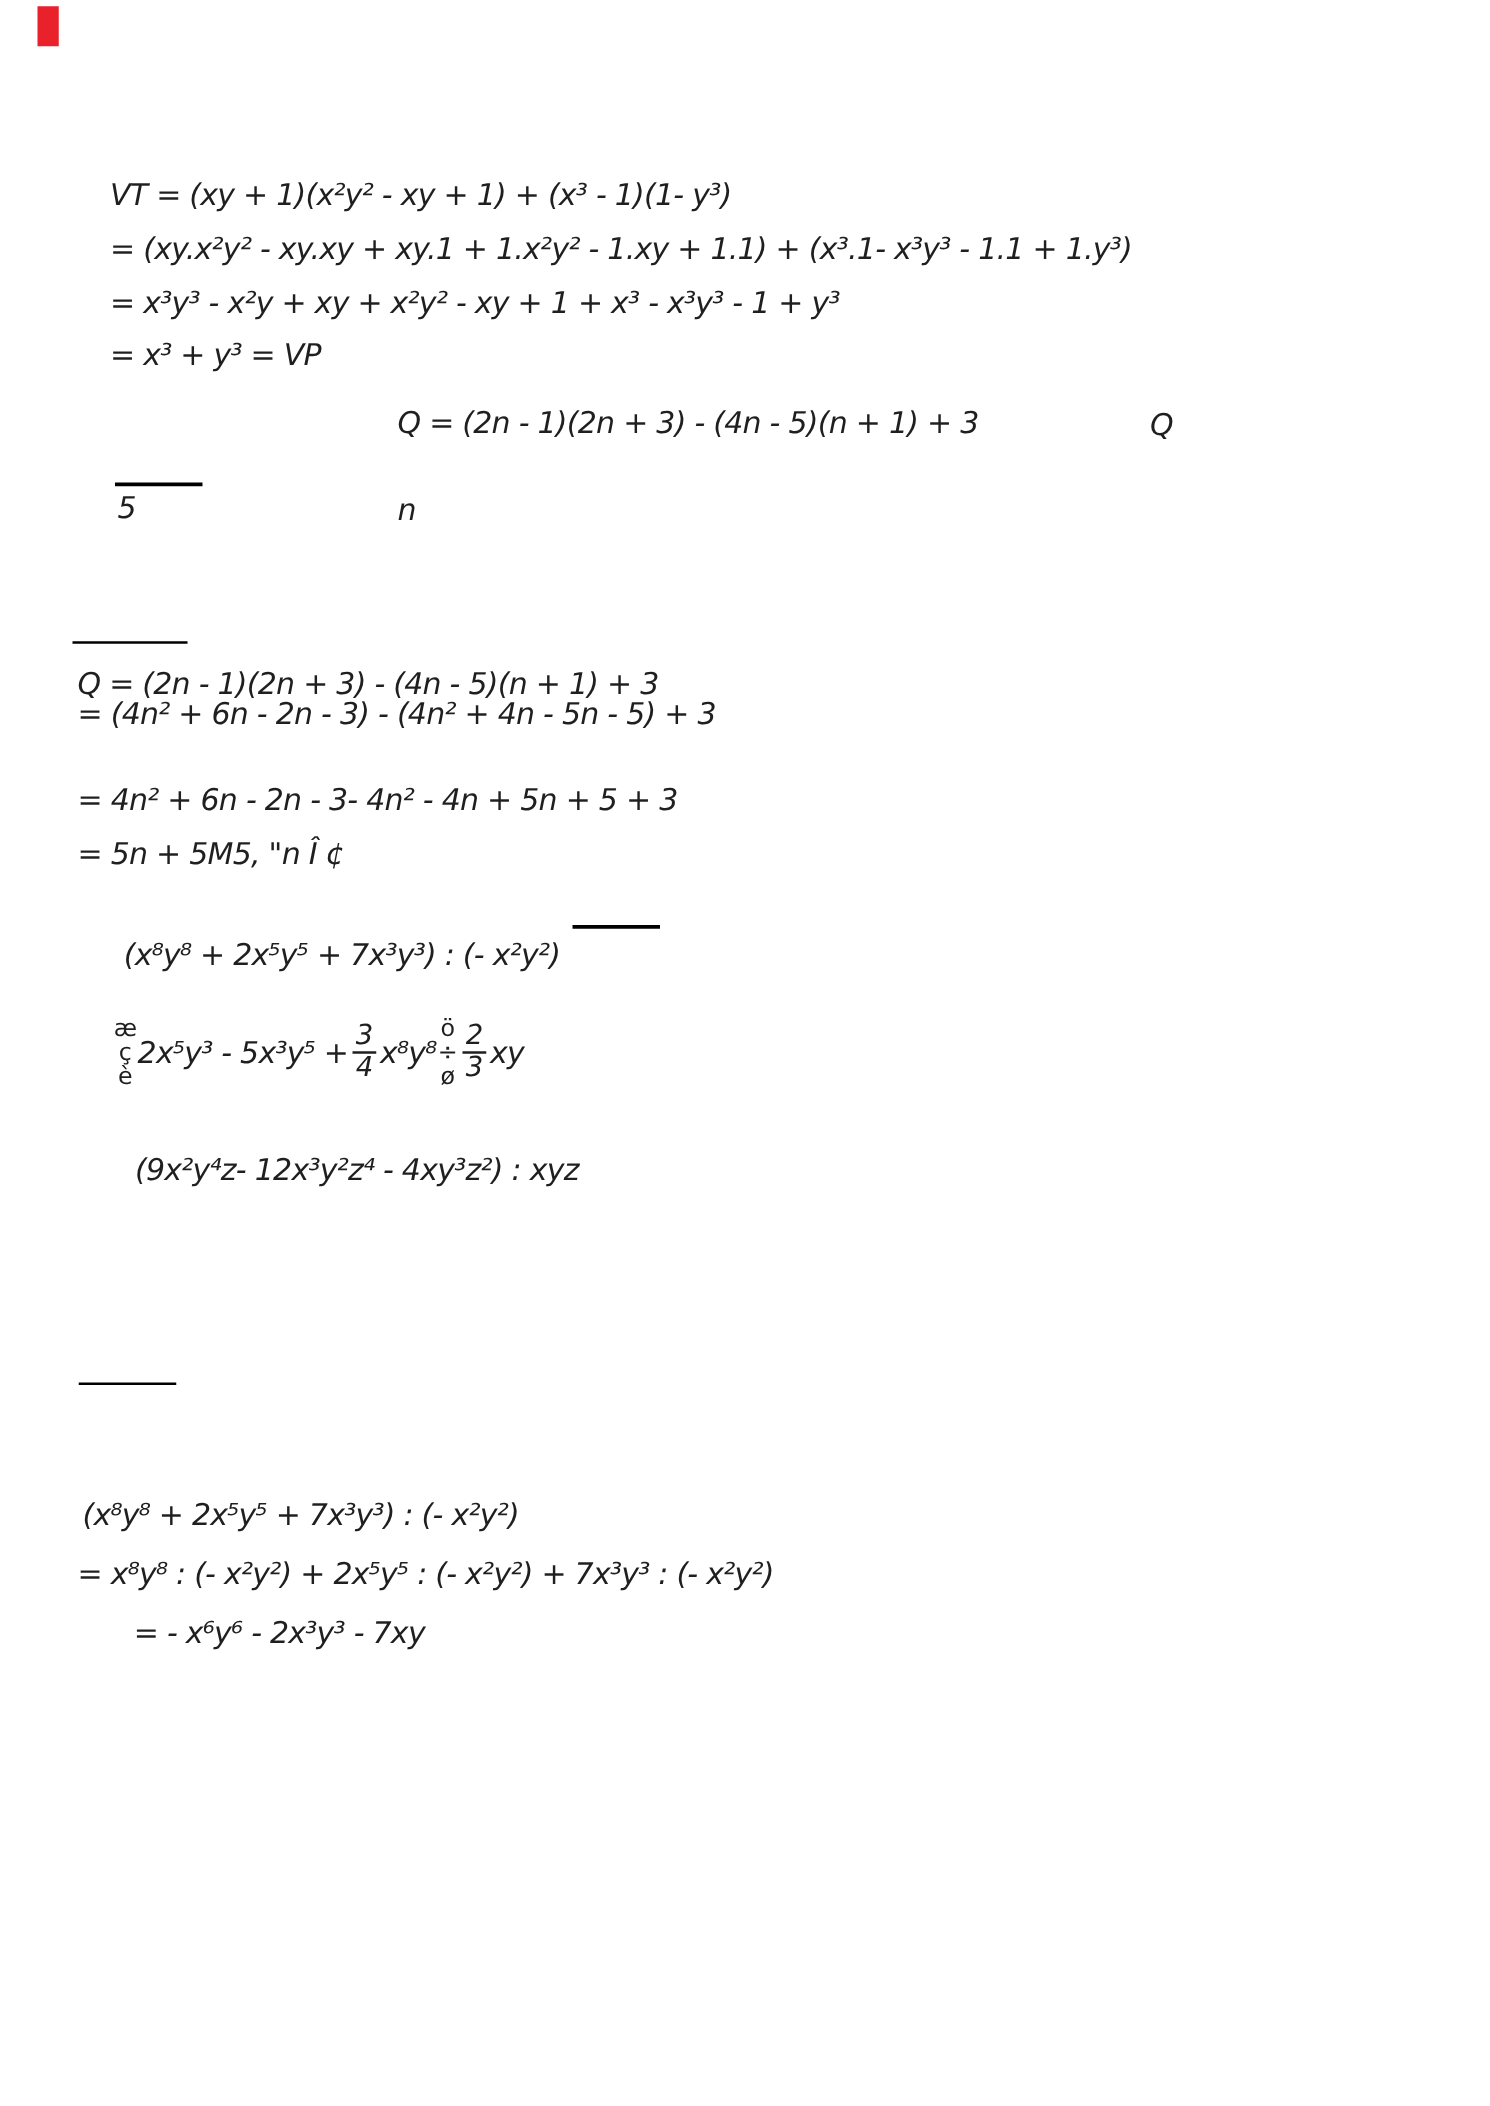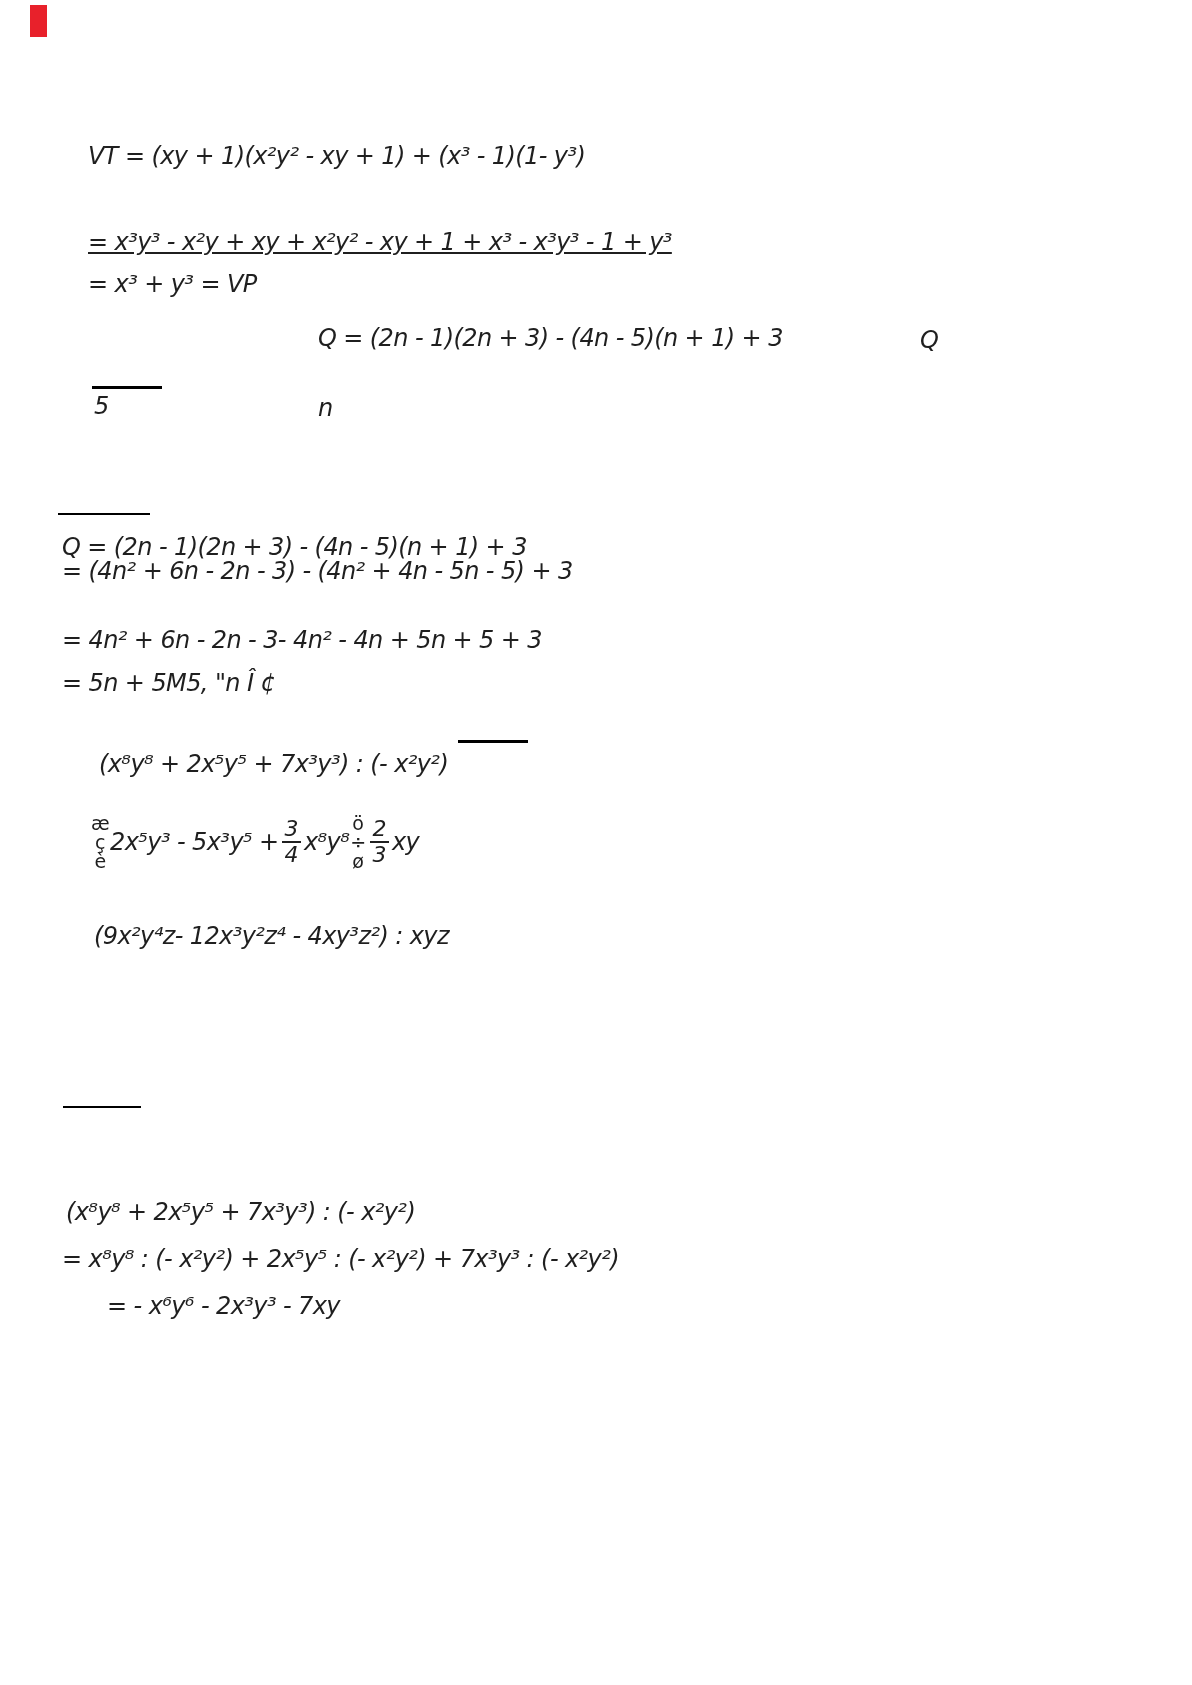--- a/index.html
+++ b/index.html
@@ -46,21 +46,22 @@
   .speck{position:absolute;}
 </style>
 </head>
 <body>
 
 <div id="page">
 
   <div class="red-marker" style="left:30px;top:5px;width:17px;height:32px;"></div>
 
   <div class="math" style="left:88px;top:140px;">VT = (xy + 1)(x²y² - xy + 1) + (x³ - 1)(1- y³)</div>
-  <div class="math" style="left:88px;top:226px;text-decoration:underline;">= x³y³ - x²y + xy + x²y² - xy + 1 + x³ - x³y³ - 1 + y³</div>
+  <div class="math" style="left:88px;top:183px;">= (xy.x²y² - xy.xy + xy.1 + 1.x²y² - 1.xy + 1.1) + (x³.1- x³y³ - 1.1 + 1.y³)</div>
+  <div class="math" style="left:88px;top:226px;">= x³y³ - x²y + xy + x²y² - xy + 1 + x³ - x³y³ - 1 + y³</div>
   <div class="math" style="left:88px;top:268px;">= x³ + y³ = VP</div>
 
   <div class="math" style="left:318px;top:322px;">Q = (2n - 1)(2n + 3) - (4n - 5)(n + 1) + 3</div>
   <div class="math" style="left:920px;top:324px;">Q</div>
 
   <div class="rule" style="left:92px;top:386px;width:70px;height:3px;"></div>
   <div class="math" style="left:94px;top:390px;">5</div>
   <div class="math" style="left:318px;top:392px;">n</div>
 
   <div class="rule" style="left:58px;top:513px;width:92px;height:2px;"></div>
@@ -89,21 +90,21 @@
       <span>÷</span>
       <span>ø</span>
     </span>
     <span class="frac">
       <span class="num">2</span>
       <span class="den">3</span>
     </span>
     <span>xy</span>
   </div>
 
-  <div class="math" style="left:94px;top:920px;">(9x²y⁴z- 12x³y²z⁴ - 4xy³z²) : xyz</div>
+  <div class="math" style="left:108px;top:920px;">(9x²y⁴z- 12x³y²z⁴ - 4xy³z²) : xyz</div>
 
   <div class="rule" style="left:63px;top:1106px;width:78px;height:2px;"></div>
   <div class="math" style="left:66px;top:1196px;">(x⁸y⁸ + 2x⁵y⁵ + 7x³y³) : (- x²y²)</div>
   <div class="math" style="left:62px;top:1243px;font-style:italic;">= x⁸y⁸ : (- x²y²) + 2x⁵y⁵ : (- x²y²) + 7x³y³ : (- x²y²)</div>
   <div class="math" style="left:62px;top:1290px;margin-left:45px;">= - x⁶y⁶ - 2x³y³ - 7xy</div>
 
   <div class="rule" style="left:0px;top:1680px;width:1077px;height:3px;"></div>
   <div class="speck" style="left:1077px;top:1680px;width:7px;height:3px;background:var(--speck-cyan);"></div>
   <div class="speck" style="left:1086px;top:1681px;width:4px;height:2px;background:var(--speck-yellow);"></div>
 

